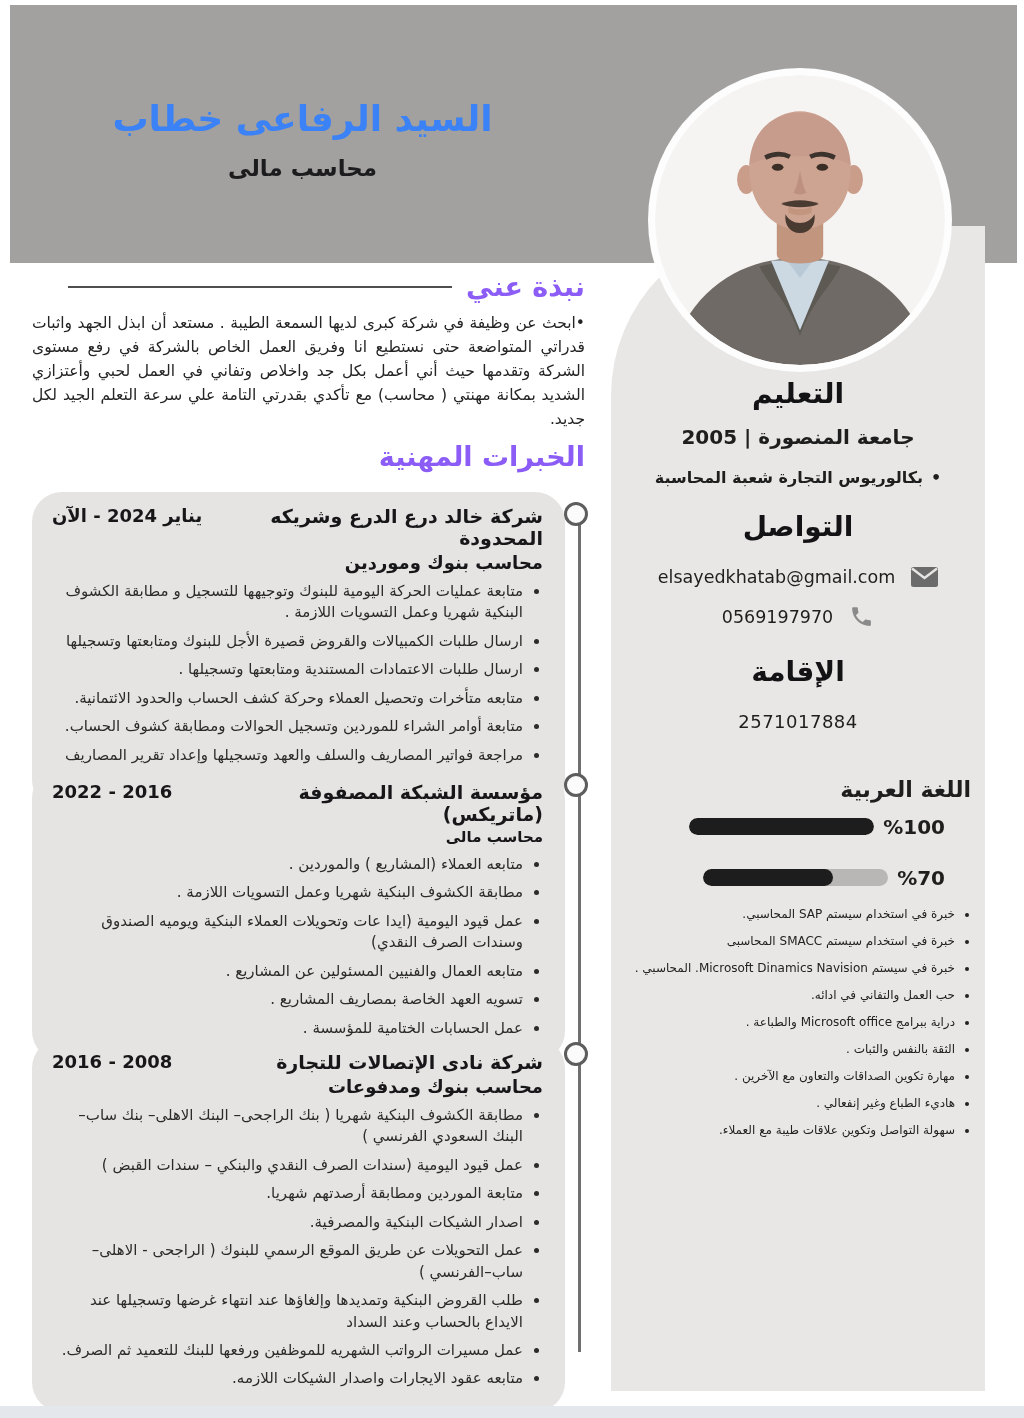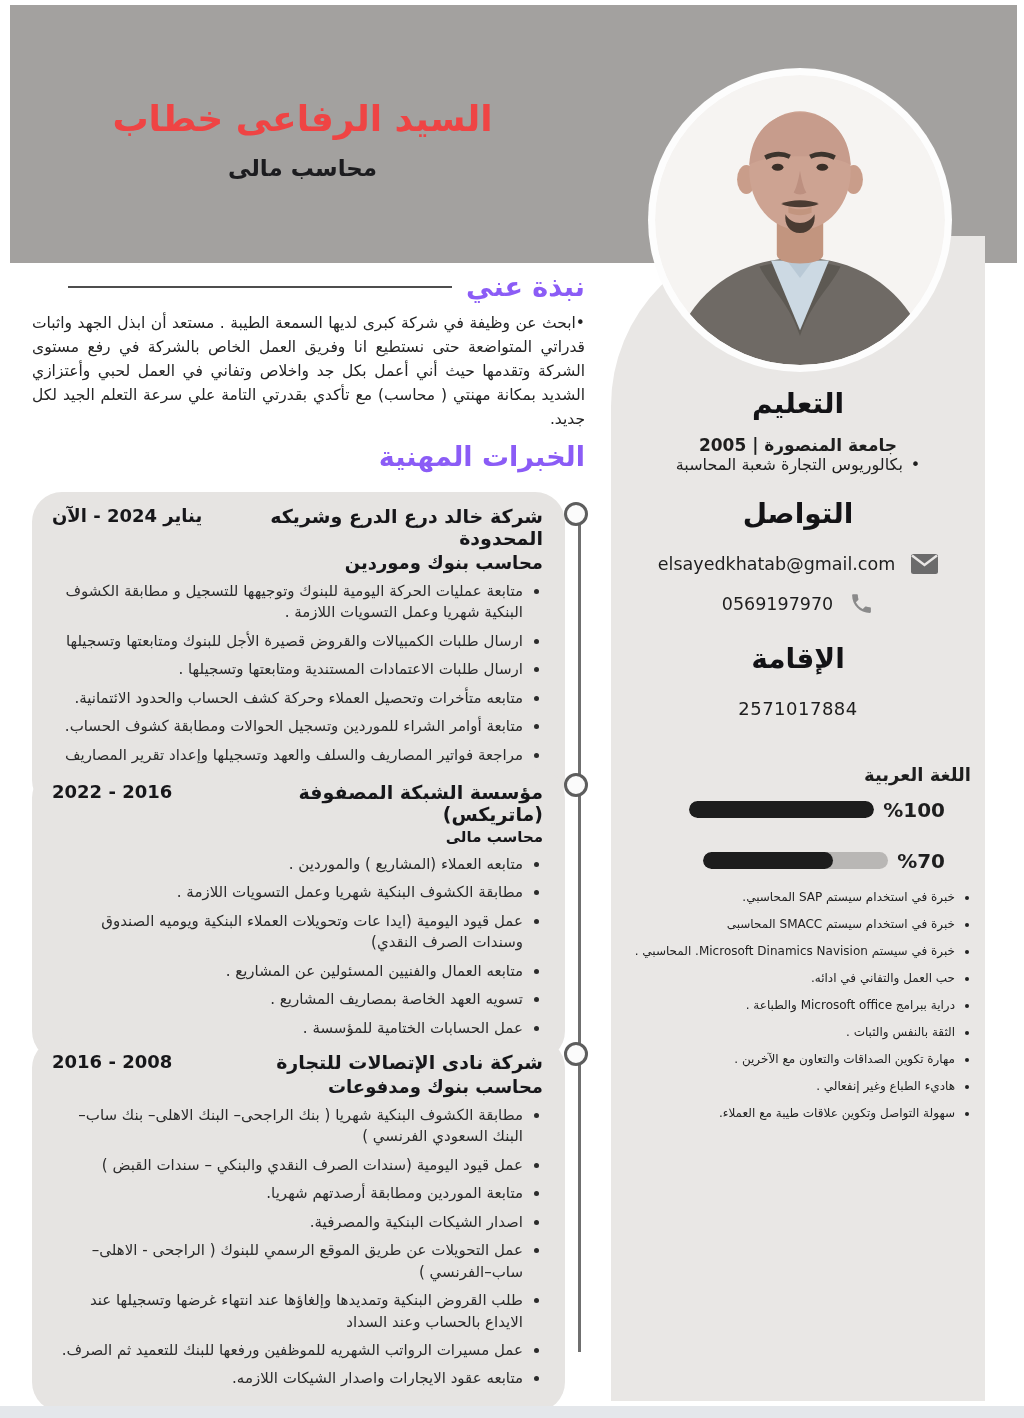--- a/index.html
+++ b/index.html
@@ -8,41 +8,41 @@
   #page {
     position:relative; width:1024px; height:1418px; margin:0 auto;
     background:#ffffff; overflow:hidden;
   }
   
   #band { position:absolute; left:10px; right:7px; top:5px; height:258px; background:#a3a19f; }
   
   #bottom-edge { position:absolute; left:0; right:0; bottom:0; height:12px; background:#e4e7eb; }
   
   #header-block { position:absolute; left:15px; top:98px; width:575px; text-align:center; direction:rtl; }
-  #header-name { font-size:36px; font-weight:bold; color:#ef4444; letter-spacing:0; }
+  #header-name { font-size:36px; font-weight:bold; color:#3b82f6; letter-spacing:0; }
   #header-title { font-size:23px; font-weight:bold; color:#1c1c1f; margin-top:16px; }
   
   #sidebar {
-    position:absolute; left:611px; top:236px; width:374px; height:1165px;
+    position:absolute; left:611px; top:226px; width:374px; height:1165px;
     background:#e9e7e5; border-top-left-radius:170px;
   }
   #sidebar-content { position:absolute; inset:0; padding:152px 14px 0 14px; text-align:center; direction:rtl; }
   .sb-heading { font-size:28px; font-weight:bold; color:#131316; line-height:1.15; }
-  .edu-uni { font-size:17px; font-weight:bold; margin-top:15px; }
-  .edu-degree { font-size:16px; margin-top:0; }
+  .edu-uni { font-size:20px; font-weight:bold; margin-top:15px; }
+  .edu-degree { font-size:16px; margin-top:19px;font-weight:bold; }
   .dot { margin-left:8px; }
   .contact-heading { margin-top:24px; }
   .contact-row { display:flex; direction:rtl; justify-content:center; align-items:center; gap:16px; margin-top:24px; }
   .contact-row + .contact-row { margin-top:17px;gap:16px; }
   .contact-text { font-size:17.5px; direction:ltr; unicode-bidi:embed; }
   .residence-heading { margin-top:27px; }
   .residence-number { font-size:18px; margin-top:22px; letter-spacing:0.5px; }
   
   #languages { margin-top:45px; }
-  .lang-name { font-size:18px; font-weight:bold; text-align:right; padding-left:84px; direction:rtl; }
+  .lang-name { font-size:22px; font-weight:bold; text-align:right; padding-left:84px; direction:rtl; }
   .lang-row { display:flex; direction:rtl; justify-content:flex-start; align-items:center; gap:9px; padding-right:26px; margin-top:13px; margin-bottom:22px; }
   .lang-row:last-child { margin-bottom:0; }
   .lang-label { font-size:20px; font-weight:bold; }
   .lang-bar { width:185px; height:17px; background:#b9b7b5; border-radius:9px; overflow:hidden; direction:ltr; }
   .lang-fill { height:100%; background:#1d1d1d; border-radius:9px; }
   .lang-item:nth-child(2) .lang-name { margin-top:4px; }
   .lang-item:nth-child(2) .lang-row { margin-top:27px; }
   
   .skills-heading { margin-top:48px; }
   #skills-list { margin-top:16px; text-align:right; direction:rtl; padding-inline-start:16px; }

